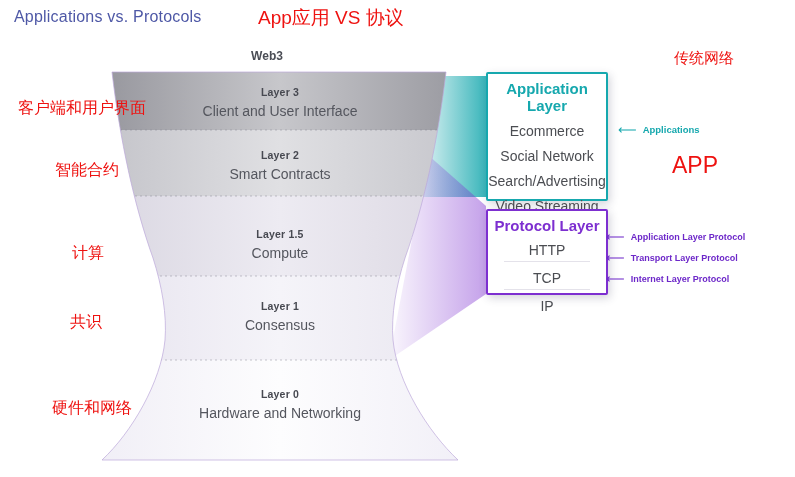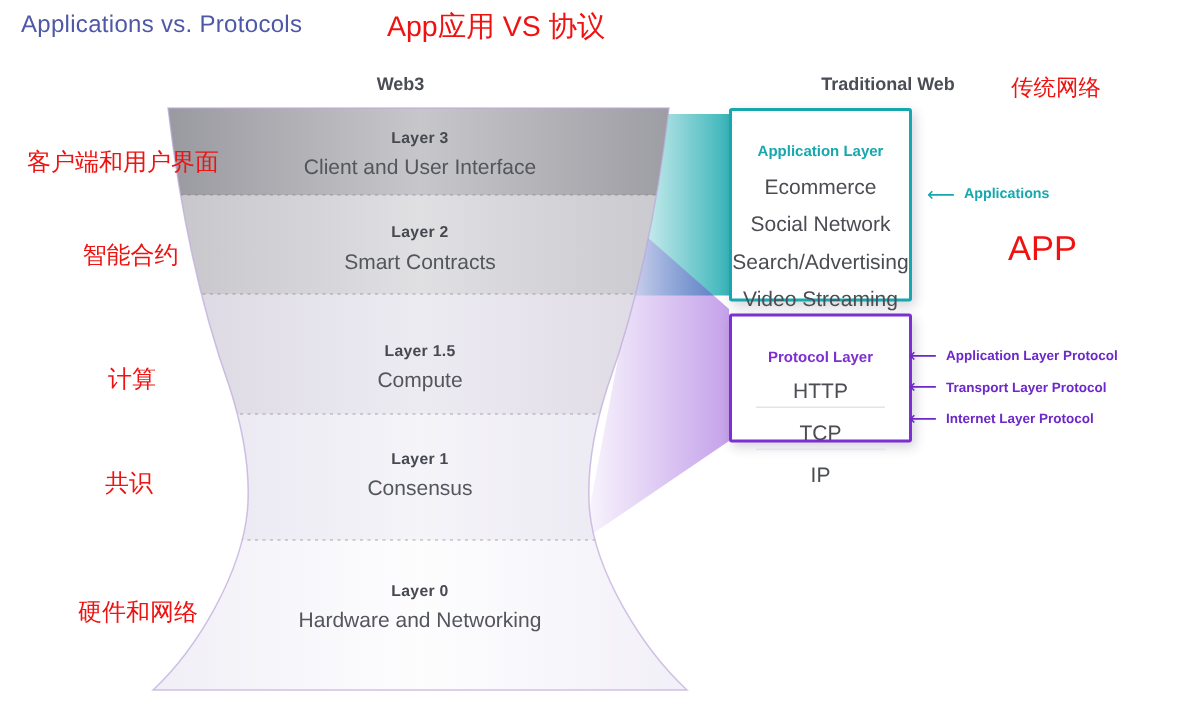--- a/index.html
+++ b/index.html
@@ -10,21 +10,21 @@
   .page-title{left:14px;top:8px;font-size:16px;color:#4e58a6;letter-spacing:.2px;}
   .ann-top{left:258px;top:5px;font-size:19px;}
   .ann{font-size:16px;}
   .heading{font-size:12px;font-weight:bold;color:#4a4d55;text-align:center;}
   .layer{left:130px;width:300px;text-align:center;}
   .layer-name{font-size:10.5px;font-weight:bold;color:#474951;letter-spacing:.2px;}
   .layer-desc{font-size:14px;color:#54565e;margin-top:5px;}
   .box{width:118px;background:#fff;border-radius:2px;text-align:center;box-shadow:2px 3px 8px rgba(60,60,90,.22);}
   .app-box{left:486px;top:72px;height:125px;border:2px solid #16a8ae;}
   .proto-box{left:486px;top:209px;height:82px;border:2px solid #7d2fd0;}
-  .box-title{font-size:10px;font-weight:bold;margin-top:22px;}
+  .box-title{font-size:15px;font-weight:bold;margin-top:6px;}
   .app-box .box-title{color:#16a8ae;}
   .proto-box .box-title{color:#7d2fd0;}
   .item{font-size:14px;color:#4b4d52;margin-top:9px;}
   .proto-box .item{width:86px;margin:8px auto 0;padding-bottom:3px;border-bottom:1px solid #e4e2ea;}
   .proto-box .item:last-child{border-bottom:none;}
   .arrow-row{display:flex;align-items:center;gap:6px;}
   .arrow-glyph{font-size:13px;line-height:1;}
   .teal{color:#16a8ae;}
   .purple{color:#6d28c9;}
   .teal-label{font-size:9.5px;font-weight:bold;}
@@ -88,21 +88,20 @@
       <line x1="90" y1="196" x2="470" y2="196" stroke="#83808f" stroke-opacity="0.45" stroke-dasharray="2,3"></line>
       <line x1="90" y1="276" x2="470" y2="276" stroke="#83808f" stroke-opacity="0.45" stroke-dasharray="2,3"></line>
       <line x1="90" y1="360" x2="470" y2="360" stroke="#83808f" stroke-opacity="0.45" stroke-dasharray="2,3"></line>
     </g>
     <path d="M112,72 L446,72 C438,140 424,205 405,258 C396,286 391,315 393,340 C397,382 428,432 458,460 L102,460 C132,432 161,382 165,340 C167,315 162,286 153,258 C134,205 120,140 112,72 Z" fill="none" stroke="#bca8da" stroke-opacity="0.7" stroke-width="1"></path>
   </svg>
 
   <div class="abs page-title">Applications vs. Protocols</div>
   <div class="abs red ann-top">App应用 VS 协议</div>
   <div class="abs heading" style="left:217px;top:49px;width:100px">Web3</div>
-  <div class="abs heading" style="left:522px;top:49px;width:140px">Traditional Web</div>
   <div class="abs red ann" style="left:674px;top:49px;font-size:15px">传统网络</div>
 
   <div class="abs red ann" style="left:18px;top:98px">客户端和用户界面</div>
   <div class="abs red ann" style="left:55px;top:160px">智能合约</div>
   <div class="abs red ann" style="left:72px;top:243px">计算</div>
   <div class="abs red ann" style="left:70px;top:312px">共识</div>
   <div class="abs red ann" style="left:52px;top:398px">硬件和网络</div>
   <div class="abs red ann" style="left:672px;top:152px;font-size:23px">APP</div>
 
   <div class="abs layer" style="top:86px">

